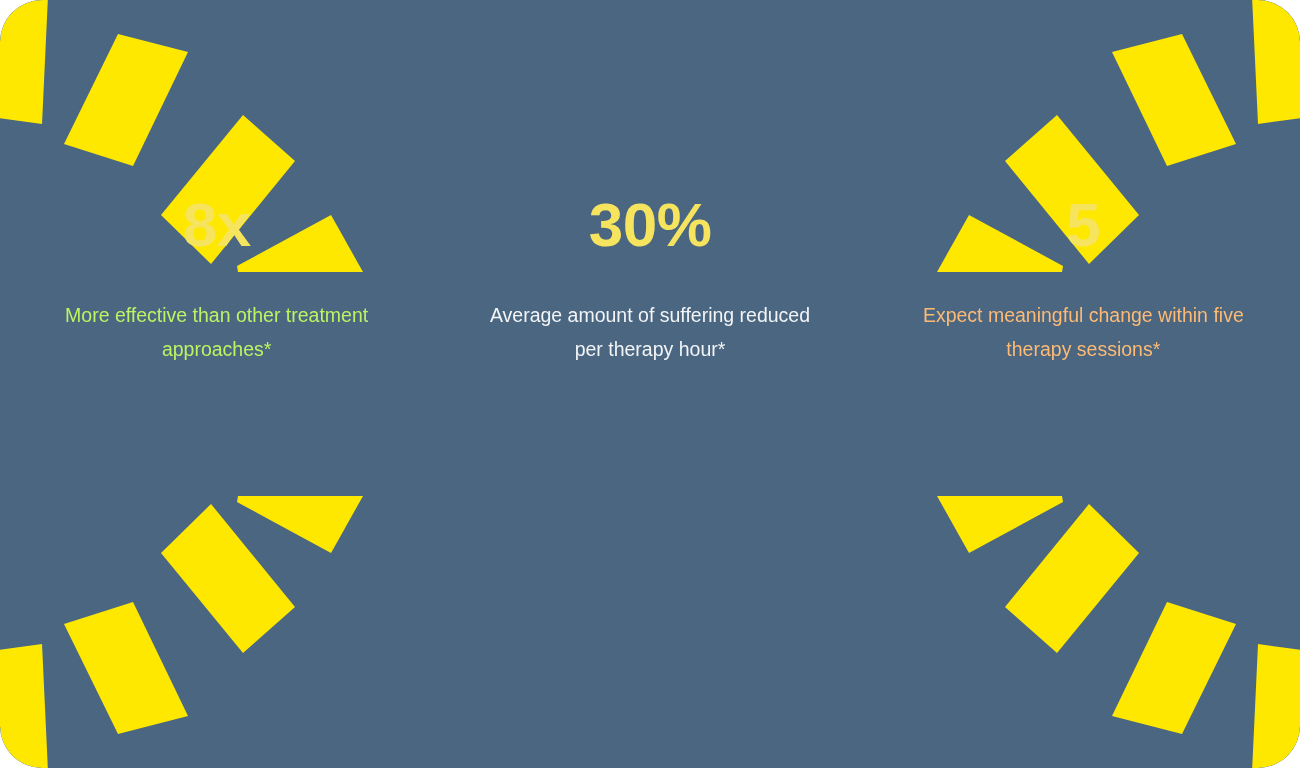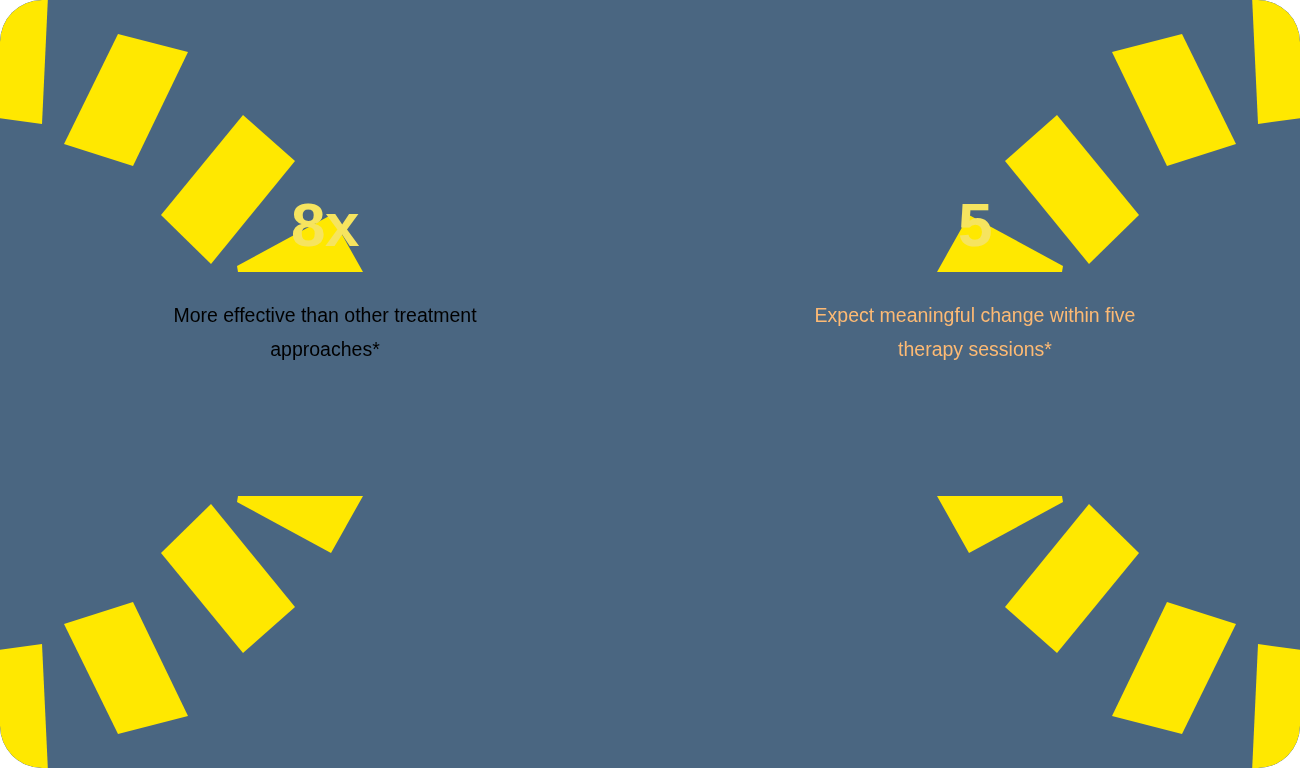--- a/index.html
+++ b/index.html
@@ -150,23 +150,27 @@
         <polygon points="243,115 295,161 211,264 161,215"></polygon>
         <polygon points="331,215 363,272 238,272 237,266"></polygon>
       </g>
     </svg>
   </div>
 
   <div id="stats-row">
 
     <div class="stat-column">
       <div class="stat-value" id="stat-value-1" style="color: rgb(246, 228, 95);">8x</div>
-      <div class="stat-label" id="stat-label-1" style="color: #000000; text-align: center;">More effective than other treatment approaches*</div>
+      <div class="stat-label" id="stat-label-1" style="color: #bef264; text-align: center;">More effective than other treatment approaches*</div>
     </div>
 
+    <div class="stat-column">
+      <div class="stat-value" id="stat-value-2" style="color: rgb(246, 228, 95);">30%</div>
+      <div class="stat-label" id="stat-label-2" style="color: rgb(242, 244, 246);">Average amount of suffering reduced per therapy hour*</div>
+    </div>
 
     <div class="stat-column">
       <div class="stat-value" id="stat-value-3" style="color: rgb(246, 228, 95);">5</div>
       <div class="stat-label" id="stat-label-3" style="color: #fdba74;">Expect meaningful change within five therapy sessions*</div>
     </div>
 
   </div>
 </div>
 
 </body></html>

